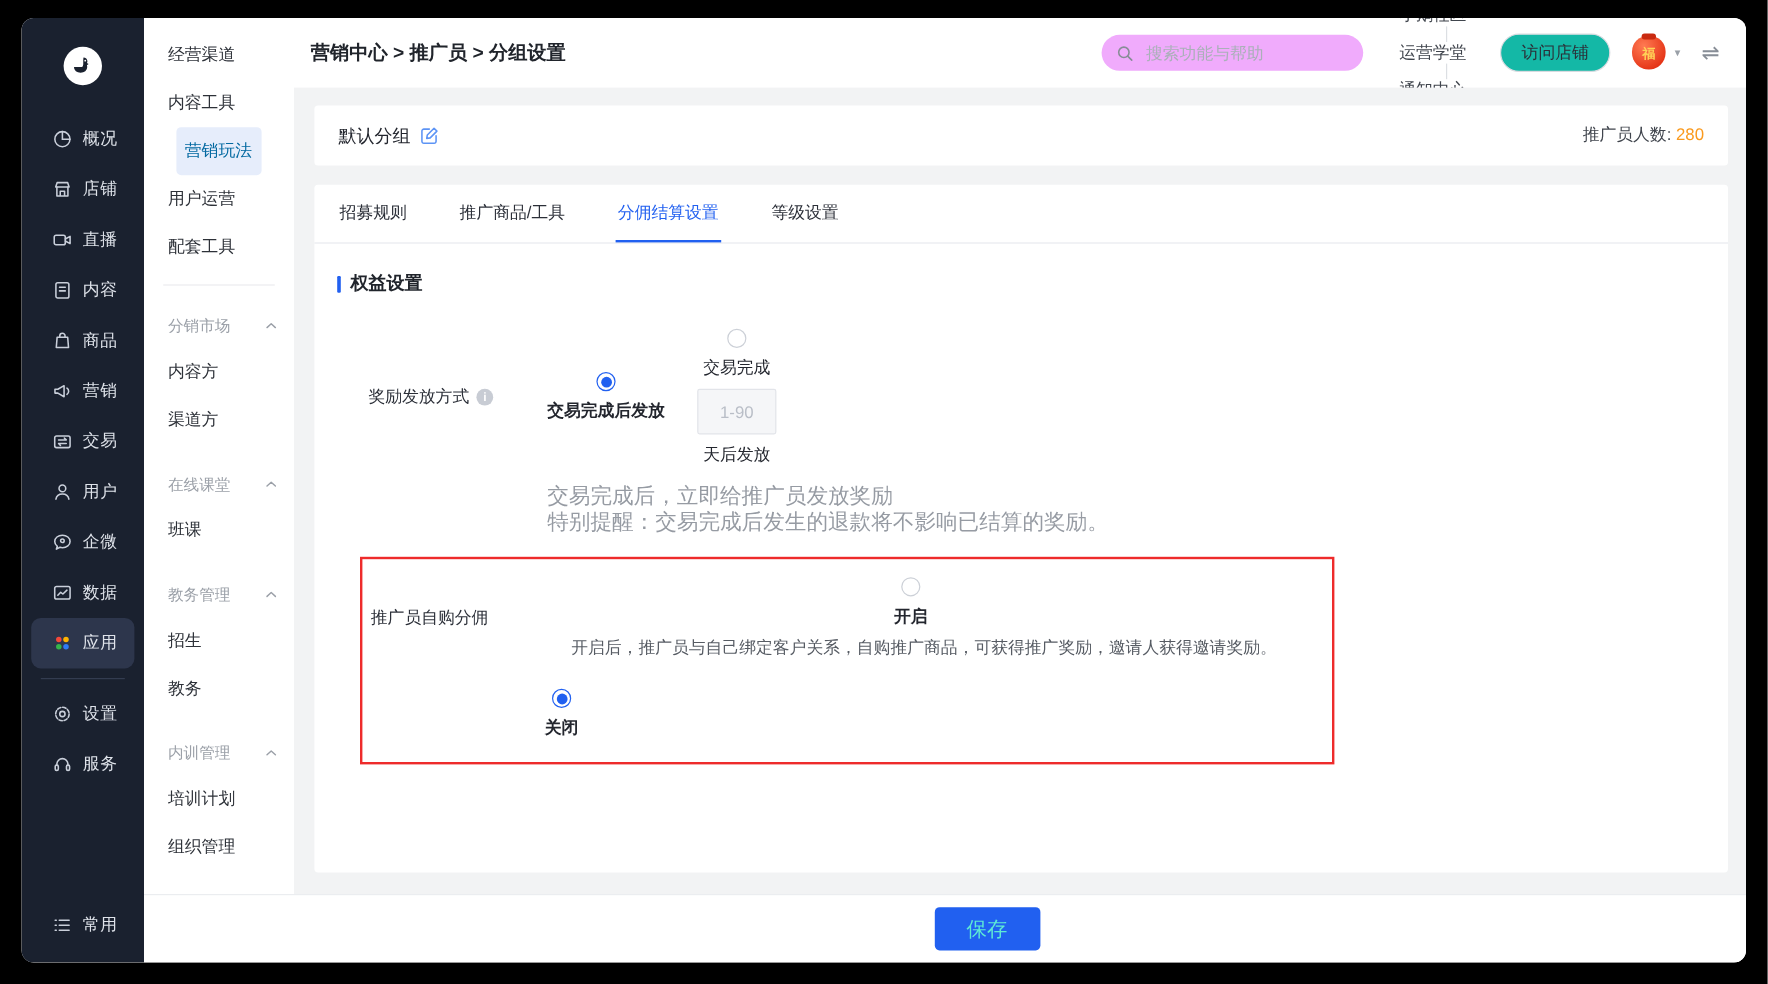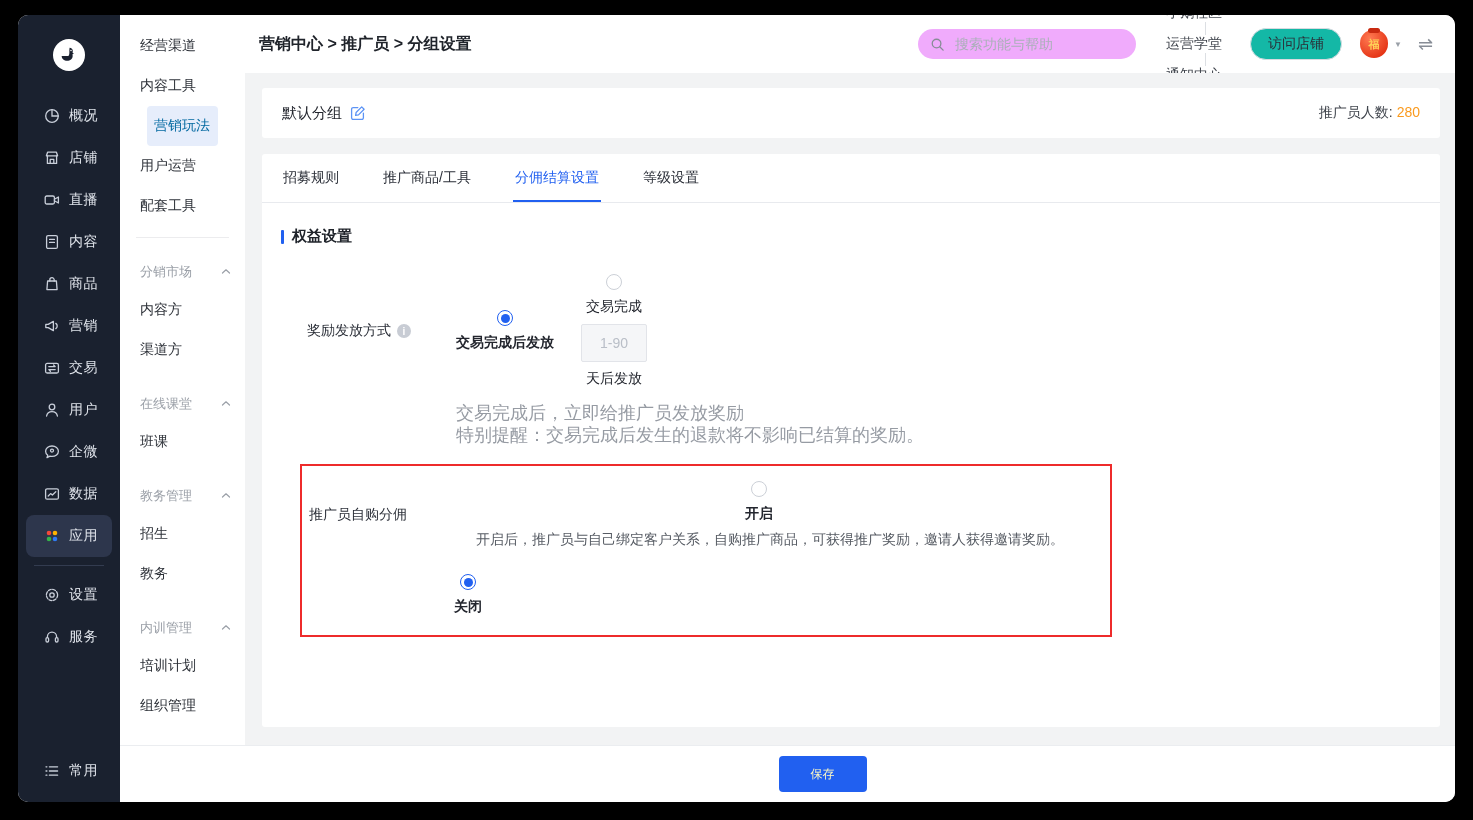--- a/index.html
+++ b/index.html
@@ -133,22 +133,22 @@
   .red-box { border:2px solid #ee2b2b; margin:18px 0 0 19px; width:812px;
     padding:15px 10px 19px 7px; }
   .red-box .form-row { padding-left:0; }
   .red-box .form-label { width:145px; }
   .opt-desc { margin-left:22px; font-size:14px; color:#565b63; white-space:nowrap; }
   .row2 { margin-top:25px; }
 
   
   .footer { height:57px; flex:none; background:#fff; border-top:1px solid #ebedf0;
     display:flex; align-items:center; justify-content:center; padding-left:70px; }
-  .save-btn { width:88px; height:36px; background:#2160f0; color:#fef9c3; border:none;
-    border-radius:4px; font-size:12px; cursor:pointer; font-family:inherit; }
+  .save-btn { width:88px; height:36px; background:#2160f0; color:#5eead4; border:none;
+    border-radius:4px; font-size:17px; cursor:pointer; font-family:inherit; }
 
   svg { display:block; }
 </style>
 </head>
 <body>
 
 <div class="window">
 
   <div class="psb">
     <div class="psb-logo-wrap">

